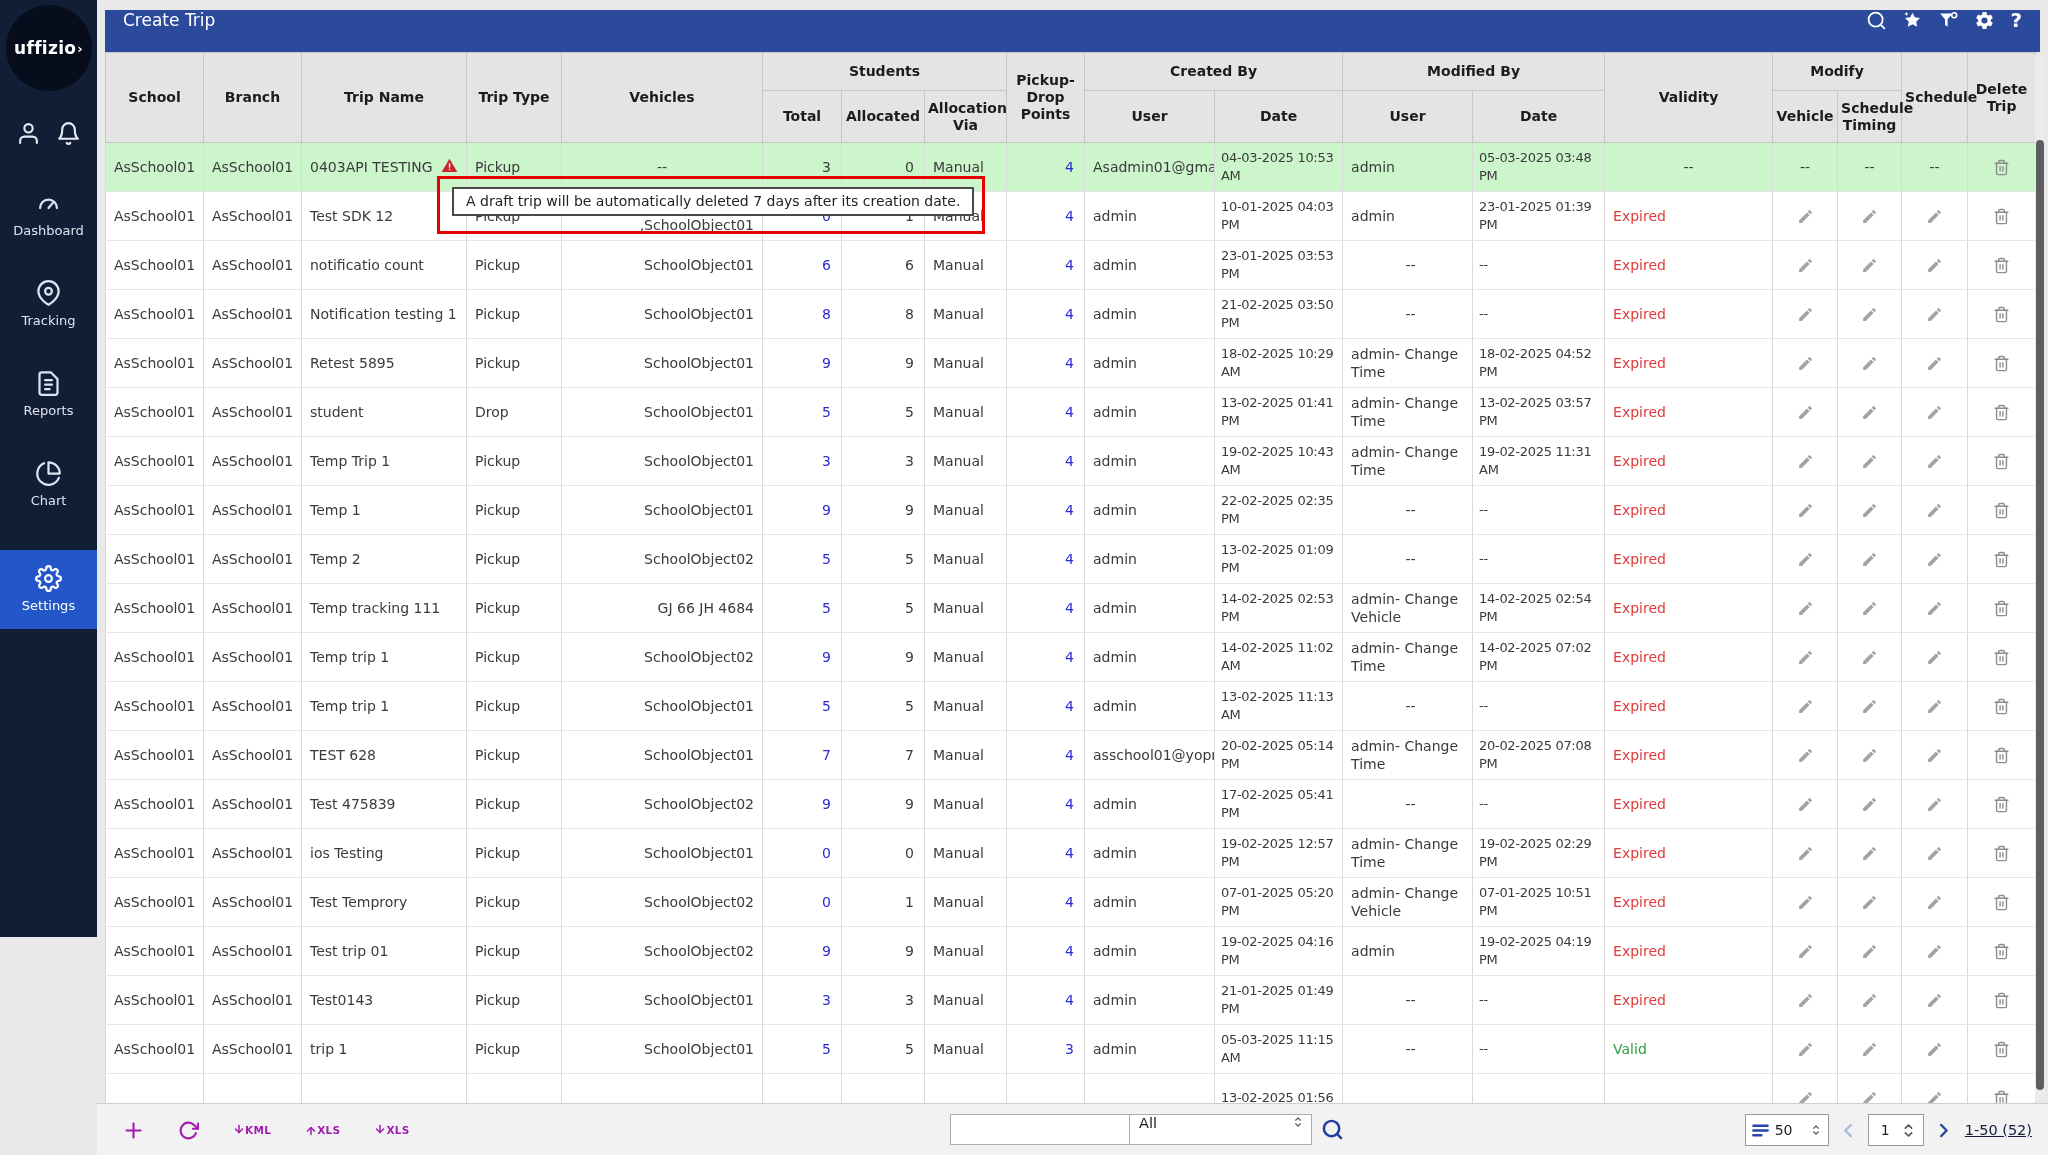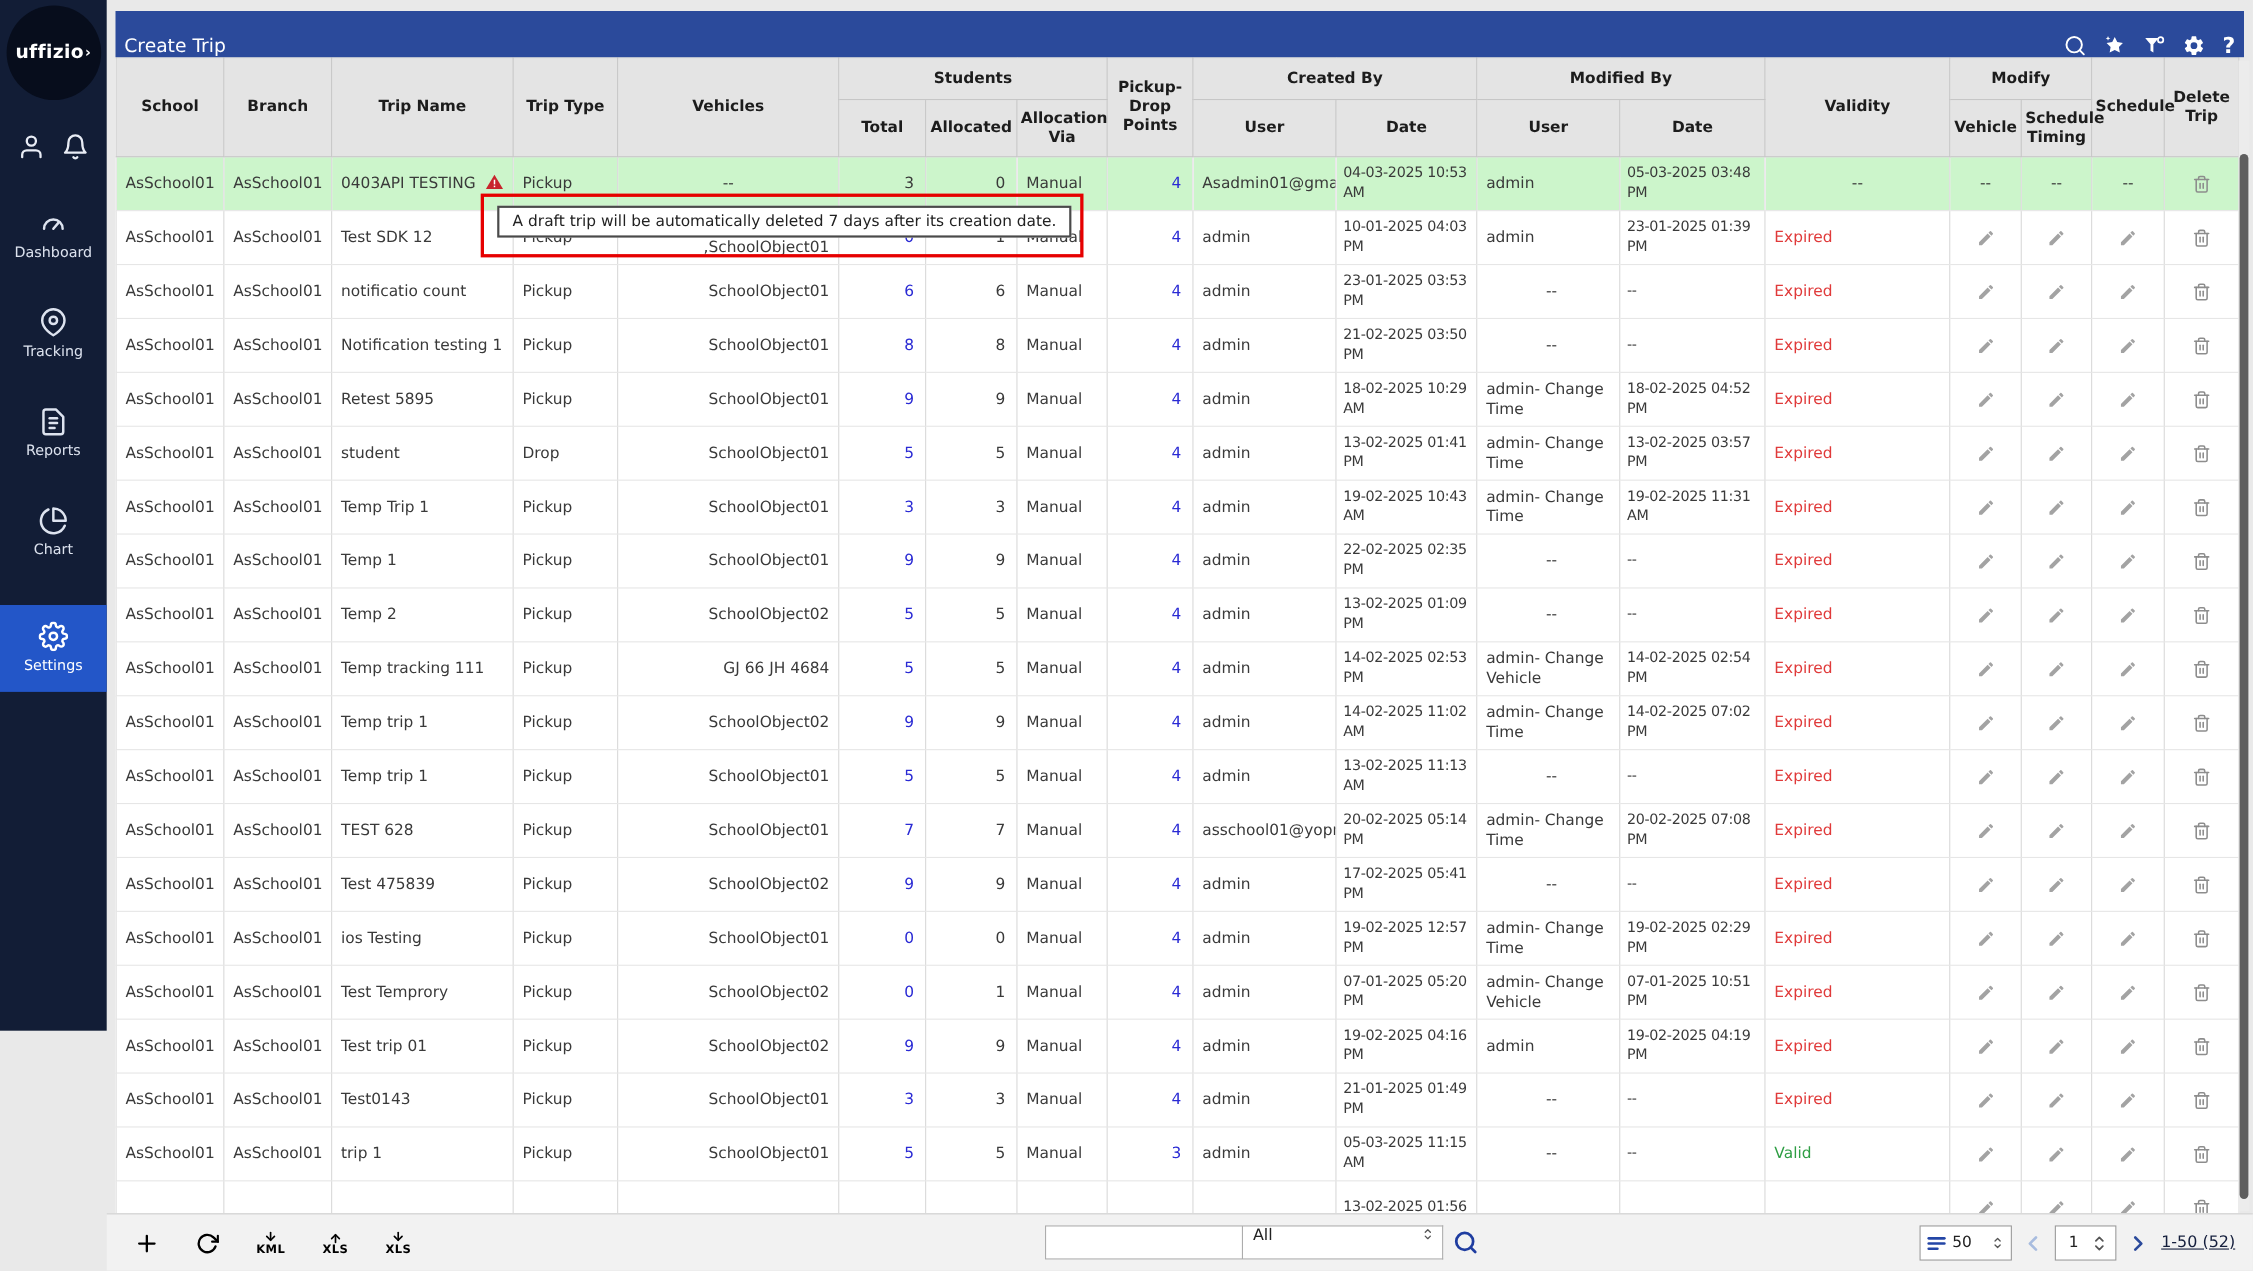--- a/index.html
+++ b/index.html
@@ -18,21 +18,21 @@
   .side-top-icons svg { width:25px; height:25px; cursor:pointer; }
   .nav { margin-top:44px; }
   .nav-item { display:flex; flex-direction:column; align-items:center; color:#dde3ef;
     margin-bottom:42px; cursor:pointer; }
   .nav-item svg { width:27px; height:27px; }
   .nav-item .nav-label { font-size:13px; margin-top:6px; }
   .nav-item.active { background:#2356c8; margin-bottom:0; padding:15px 0 16px; color:#fff; }
 
   
   .topbar { position:absolute; left:105px; top:10px; width:1935px; height:42px; background:#2b4a9b;
-    display:flex; align-items:flex-end; padding:0 8px; z-index:4; }
+    display:flex; align-items:flex-start; padding:0 18px; z-index:4; }
   .topbar-title { color:#ffffff; font-size:17px; font-weight:500; }
   .topbar-icons { margin-left:auto; display:flex; align-items:center; gap:15px; color:#fff; }
   .topbar-icons .tbi { width:21px; height:21px; cursor:pointer; }
   .help-q { font-size:20px; font-weight:bold; color:#fff; cursor:pointer; line-height:21px; }
 
   
   .table-wrap { position:absolute; left:105px; top:52px; width:1931px; height:1051px;
     background:#fff; overflow:hidden; z-index:2; }
   table { table-layout:fixed; width:1930px; border-collapse:collapse; }
   thead th { background:#e4e4e4; border:1px solid #c6c6c6; font-size:14px; font-weight:bold;
@@ -67,21 +67,21 @@
 
   
   .vscroll { position:absolute; right:3px; top:55px; width:10px; height:1046px; background:#ececec; z-index:3; }
   .vthumb { position:absolute; left:1px; top:85px; width:8px; height:950px; background:#5e5e5e; border-radius:4px; }
 
   
   .footer { position:absolute; left:97px; top:1103px; width:1951px; height:52px; background:#f2f2f2;
     border-top:1px solid #cfcfcf; z-index:6; }
   .tools { position:absolute; left:26px; top:0; height:52px; display:flex; align-items:center; gap:34px;
     color:#2040a0; }
-  .tool { display:flex; flex-direction:column; align-items:center; cursor:pointer; color:#000000; }
+  .tool { display:flex; flex-direction:row; align-items:center; cursor:pointer; color:#a21caf; }
   .tool svg { width:21px; height:21px; }
   .exp { line-height:1; }
   .exp .exp-arrow svg { width:12px; height:12px; margin:0 auto; }
   .exp .exp-label { font-size:10.5px; font-weight:bold; letter-spacing:.3px; }
   .search-group { position:absolute; left:853px; top:10px; display:flex; align-items:center; }
   .search-input { width:180px; height:31px; border:1px solid #adadad; background:#fff; font-size:14px;
     padding:0 8px; outline:none; }
   .filter-select { width:182px; height:31px; border:1px solid #adadad; border-left:none; background:#fff;
     display:flex; padding:0 6px 0 9px; font-size:14.5px; color:#222; cursor:pointer; }
   .spinner { margin-left:auto; color:#555; }

